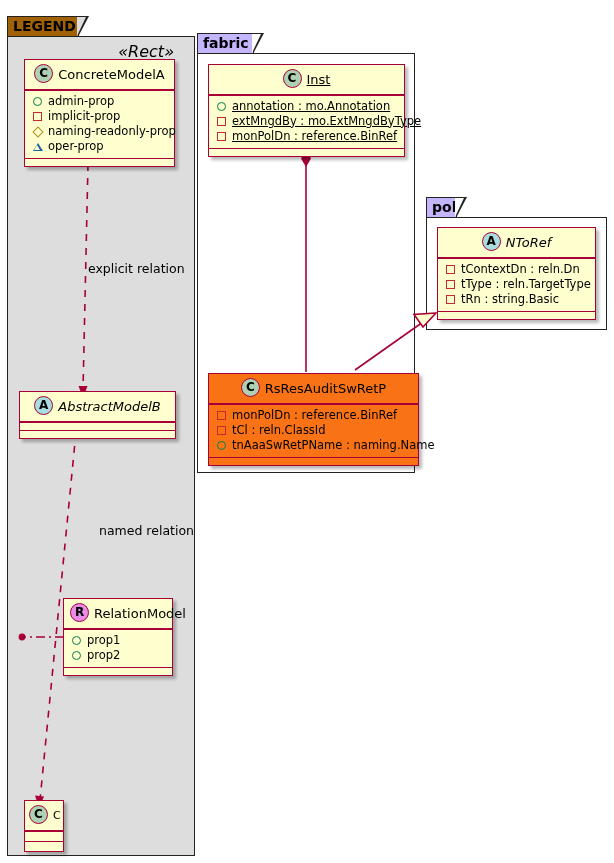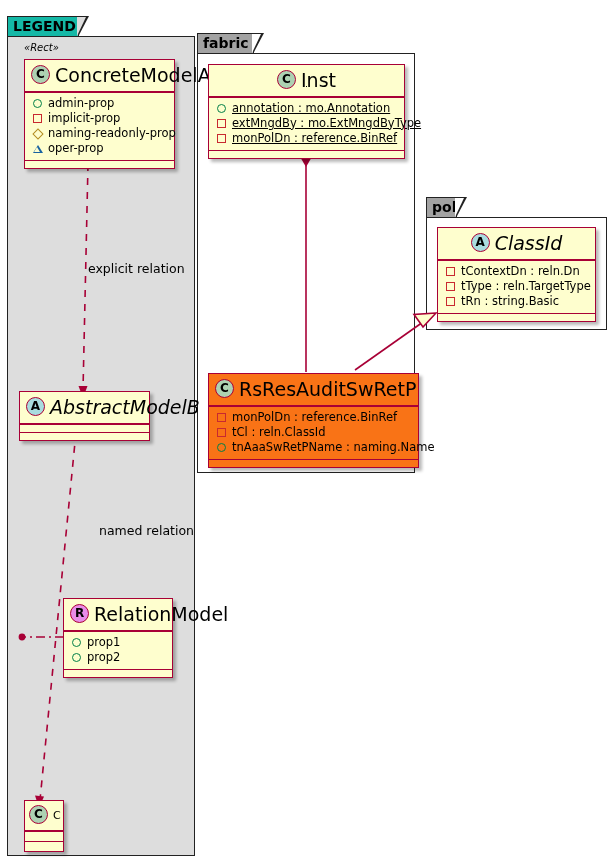--- a/index.html
+++ b/index.html
@@ -9,26 +9,26 @@
     -webkit-font-smoothing:antialiased;
   }
   .canvas{position:absolute;left:0;top:0;width:614px;height:863px;}
 
   
   .pkg{position:absolute;box-sizing:border-box;}
   .pkg-tab{
     position:absolute;box-sizing:border-box;
     border:1.5px solid #222222;
     border-bottom:none;
-    background:#a3a3a3;
+    background:#c4b5fd;
     font-size:14px;font-weight:bold;color:#000000;
     line-height:19px;padding:0 4px 0 5px;
     white-space:nowrap;
   }
-  .pkg-tab.grey{background:#14b8a6;}
+  .pkg-tab.grey{background:#a16207;}
   .pkg-tab:after{
     content:"";position:absolute;right:-11px;top:-1.5px;
     width:0;height:0;
     border-left:11px solid #222222;
     border-bottom:21px solid transparent;
   }
   .pkg-tab:before{
     content:"";position:absolute;right:-8px;top:0px;
     width:0;height:0;z-index:2;
     border-left:9px solid #ffffff;
@@ -56,41 +56,41 @@
     position:relative;
     white-space:nowrap;
   }
   .cls .sep{height:1.5px;background:#A80036;width:100%;}
   .cls .attrs{
     box-sizing:border-box;width:100%;
     padding:3px 6px 4px 7px;
   }
   .cls .foot{height:7px;}
   .cname{
-    font-size:19px;color:#000000;vertical-align:middle;
+    font-size:13px;color:#000000;vertical-align:middle;
   }
   .cname.ital{font-style:italic;}
 
   
   .cicon{
     display:inline-block;vertical-align:middle;
     width:17px;height:17px;border-radius:50%;
     border:1.5px solid #A80036;
     font-size:12px;font-weight:bold;line-height:16px;
     text-align:center;color:#000000;
     margin-right:5px;position:relative;top:-1px;
     font-family:"DejaVu Sans","Liberation Sans",sans-serif;
   }
   .cicon.c{background:#ADD1B2;}
   .cicon.a{background:#A9DCDF;}
   .cicon.r{background:#E98CE9;}
 
   .stereo{
-    position:absolute;text-align:left;
-    font-size:10px;font-style:italic;color:#000000;
+    position:absolute;text-align:right;
+    font-size:16px;font-style:italic;color:#000000;
     font-weight:normal;
   }
 
   
   .attr{
     font-size:11.5px;color:#000000;line-height:15px;
     white-space:nowrap;display:flex;align-items:center;
   }
   .aicon{
     display:inline-block;width:11px;height:11px;
@@ -211,21 +211,21 @@
         </div>
       <div class="attr">
           <span class="aicon prot"></span>
           <span>oper-prop</span>
         </div>
     </div>
     <div class="sep"></div>
     <div class="foot"></div>
   </div>
 
-  <div class="cls" style="left:19px;top:391px;width:131px;">
+  <div class="cls" style="left:19px;top:391px;width:157px;">
     <div class="hdr">
       <span class="cicon a">A</span><span class="cname ital">AbstractModelB</span>
     </div>
     <div class="sep"></div>
     <div class="foot"></div>
     <div class="sep"></div>
     <div class="foot"></div>
   </div>
 
   <div class="cls" style="left:63px;top:598px;width:110px;">
@@ -298,21 +298,21 @@
           <span class="aicon pub"></span>
           <span>tnAaaSwRetPName : naming.Name</span>
         </div>
     </div>
     <div class="sep"></div>
     <div class="foot"></div>
   </div>
 
   <div class="cls" style="left:437px;top:227px;width:159px;">
     <div class="hdr">
-      <span class="cicon a">A</span><span class="cname ital">ClassId</span>
+      <span class="cicon a">A</span><span class="cname ital">NToRef</span>
     </div>
     <div class="sep"></div>
     <div class="attrs">
       <div class="attr">
           <span class="aicon priv"></span>
           <span>tContextDn : reln.Dn</span>
         </div>
       <div class="attr">
           <span class="aicon priv"></span>
           <span>tType : reln.TargetType</span>

